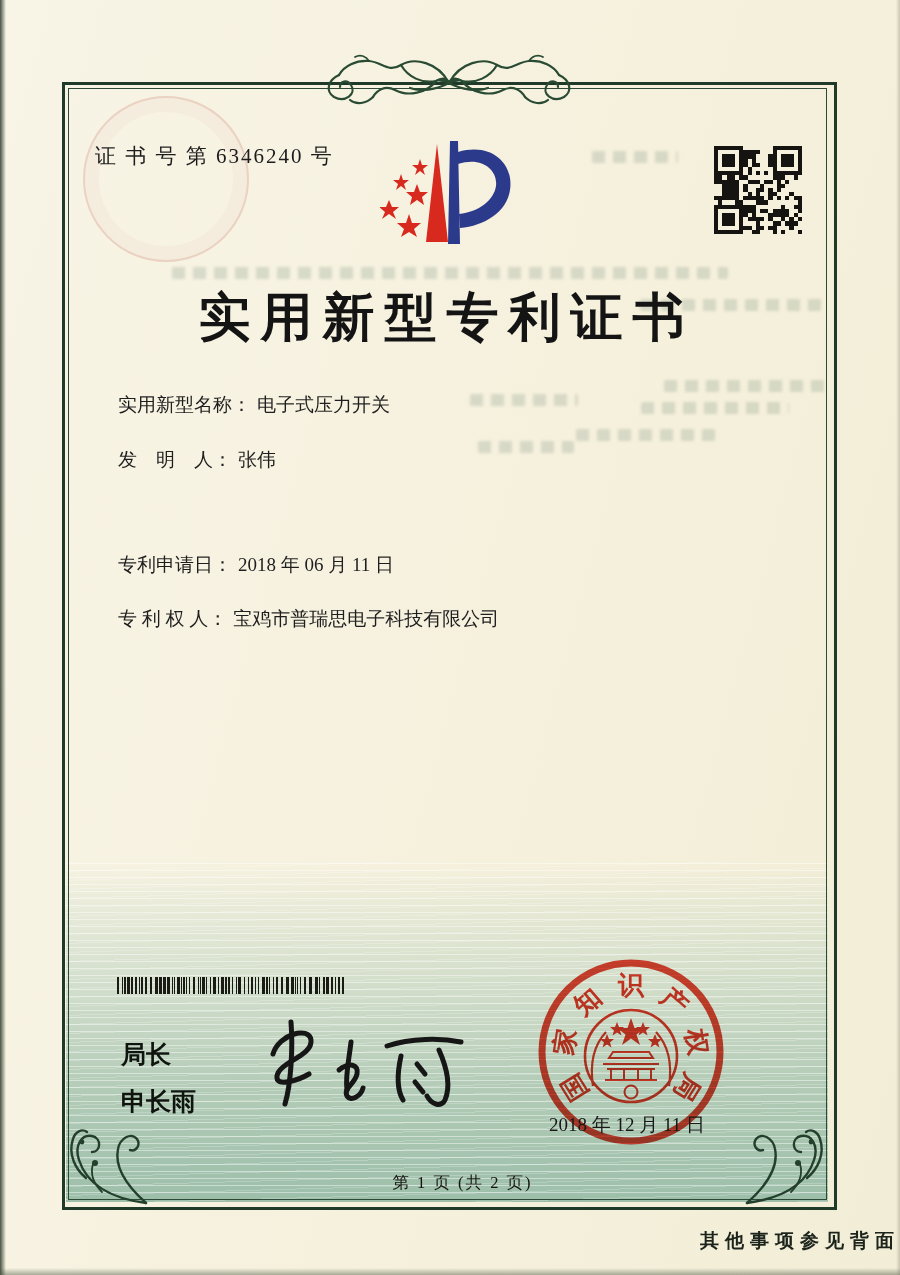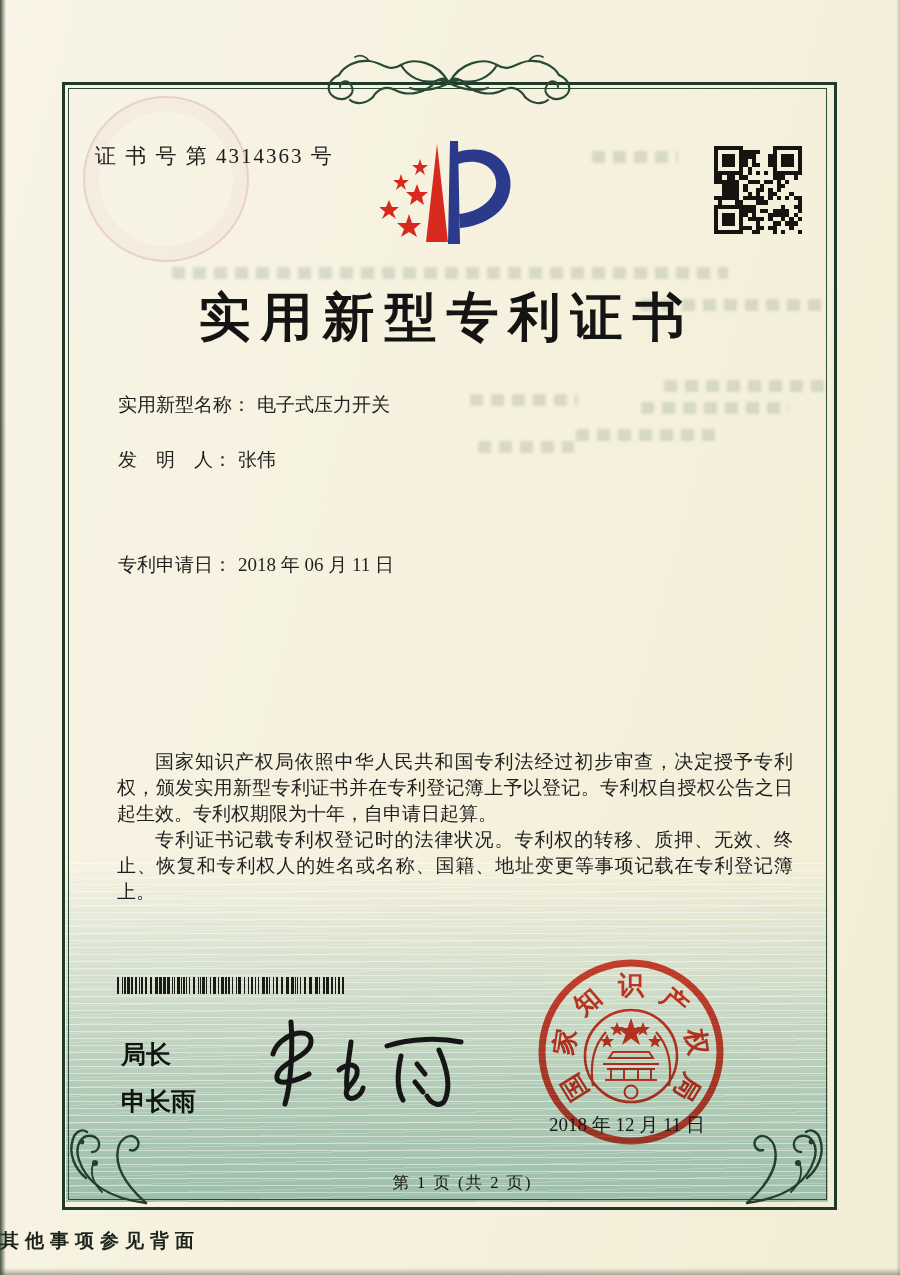--- a/index.html
+++ b/index.html
@@ -42,21 +42,21 @@
 
   .officer{position:absolute;left:121px;top:1038px;font-size:25px;font-weight:600;color:#10140f;z-index:4;}
   .officer .name{display:block;margin-top:14px;}
 
   .sig{position:absolute;left:255px;top:1012px;z-index:4;}
   .seal{position:absolute;left:531px;top:952px;z-index:4;mix-blend-mode:multiply;}
   .seal-date{position:absolute;left:549px;top:1112px;font-size:19px;color:#181818;z-index:5;white-space:nowrap;}
 
   .page-num{position:absolute;left:62px;top:1172px;width:769px;text-align:center;font-size:16.5px;
         letter-spacing:2px;color:#15150f;z-index:4;margin-left:16px;}
-  .back-note{position:absolute;left:0;top:1228px;width:900px;text-align:left;font-size:19px;
+  .back-note{position:absolute;left:0;top:1228px;width:900px;text-align:right;font-size:19px;
         letter-spacing:6px;font-weight:600;color:#1c241c;z-index:4;}
 
   .barcode{position:absolute;left:117px;top:977px;z-index:4;}
   .qr{position:absolute;left:714px;top:146px;width:88px;height:88px;z-index:3;}
   .logo{position:absolute;left:380px;top:138px;z-index:3;}
   .orn-top{position:absolute;left:316px;top:50px;z-index:3;}
   .orn-bl{position:absolute;left:56px;top:1106px;z-index:3;}
   .orn-br{position:absolute;left:737px;top:1106px;z-index:3;transform:scaleX(-1);}
 
   .ghost{position:absolute;height:12px;border-radius:2px;z-index:2;filter:blur(1.5px);
@@ -118,21 +118,21 @@
   <div class="stamp-ghost"></div>
   <div class="ghost" style="left:592px;top:151px;width:86px;"></div>
   <div class="ghost" style="left:172px;top:267px;width:556px;"></div>
   <div class="ghost" style="left:640px;top:299px;width:188px;"></div>
   <div class="ghost" style="left:664px;top:380px;width:164px;"></div>
   <div class="ghost" style="left:641px;top:402px;width:148px;"></div>
   <div class="ghost" style="left:470px;top:394px;width:108px;"></div>
   <div class="ghost" style="left:576px;top:429px;width:140px;"></div>
   <div class="ghost" style="left:478px;top:441px;width:96px;"></div>
 
-  <div class="cert-no">证 书 号 第 4314363 号</div>
+  <div class="cert-no">证 书 号 第 6346240 号</div>
 
   <svg class="logo" width="145" height="115" viewBox="0 0 145 115">
     <polygon points="57,6 68,104 46,104" fill="#d8291f"></polygon>
     <polygon points="70,3 78,3 80,106 68,106" fill="#2c3a8c"></polygon>
     <path d="M78,14 C112,4 134,26 130,52 C127,74 104,88 80,90 L79,76 C99,74 114,62 116,48 C118,32 102,18 78,26 Z" fill="#2c3a8c"></path>
     <g fill="#d8291f">
       <polygon points="40,21 42,27 48,27 43,31 45,37 40,33 35,37 37,31 32,27 38,27"></polygon>
       <polygon points="21,36 23,42 29,42 24,46 26,52 21,48 16,52 18,46 13,42 19,42"></polygon>
       <polygon points="37,46 40,54 48,54 42,59 44,67 37,62 30,67 32,59 26,54 34,54"></polygon>
       <polygon points="9,62 12,69 19,69 13,74 16,81 9,76 2,81 5,74 -1,69 6,69"></polygon>
@@ -297,25 +297,24 @@
 
   <div class="row" style="top:392px;">
     <span>实用新型名称：</span><span class="val">电子式压力开关</span>
   </div>
   <div class="row" style="top:447px;">
     <span>发　明　人：</span><span class="val">张伟</span>
   </div>
   <div class="row" style="top:552px;">
     <span>专利申请日：</span><span class="val">2018 年 06 月 11 日</span>
   </div>
-
-  <div class="paras">
-    <p>国家知识产权局依照中华人民共和国专利法经过初步审查，决定授予专利权，颁发实用新型专利证书并在专利登记簿上予以登记。专利权自授权公告之日起生效。专利权期限为十年，自申请日起算。</p>
-    <p>专利证书记载专利权登记时的法律状况。专利权的转移、质押、无效、终止、恢复和专利权人的姓名或名称、国籍、地址变更等事项记载在专利登记簿上。</p>
-  </div>
+  <div class="row" style="top:606px;">
+    <span>专 利 权 人：</span><span class="val">宝鸡市普瑞思电子科技有限公司</span>
+  </div>
+
 
   <svg class="barcode" id="barcode-svg" width="230" height="17">
       <rect x="0" y="0" width="2" height="17" fill="#1b1b16"></rect>
       <rect x="5" y="0" width="1" height="17" fill="#1b1b16"></rect>
       <rect x="7" y="0" width="2" height="17" fill="#1b1b16"></rect>
       <rect x="10" y="0" width="3" height="17" fill="#1b1b16"></rect>
       <rect x="14" y="0" width="2" height="17" fill="#1b1b16"></rect>
       <rect x="18" y="0" width="2" height="17" fill="#1b1b16"></rect>
       <rect x="22" y="0" width="1" height="17" fill="#1b1b16"></rect>
       <rect x="24" y="0" width="2" height="17" fill="#1b1b16"></rect>

